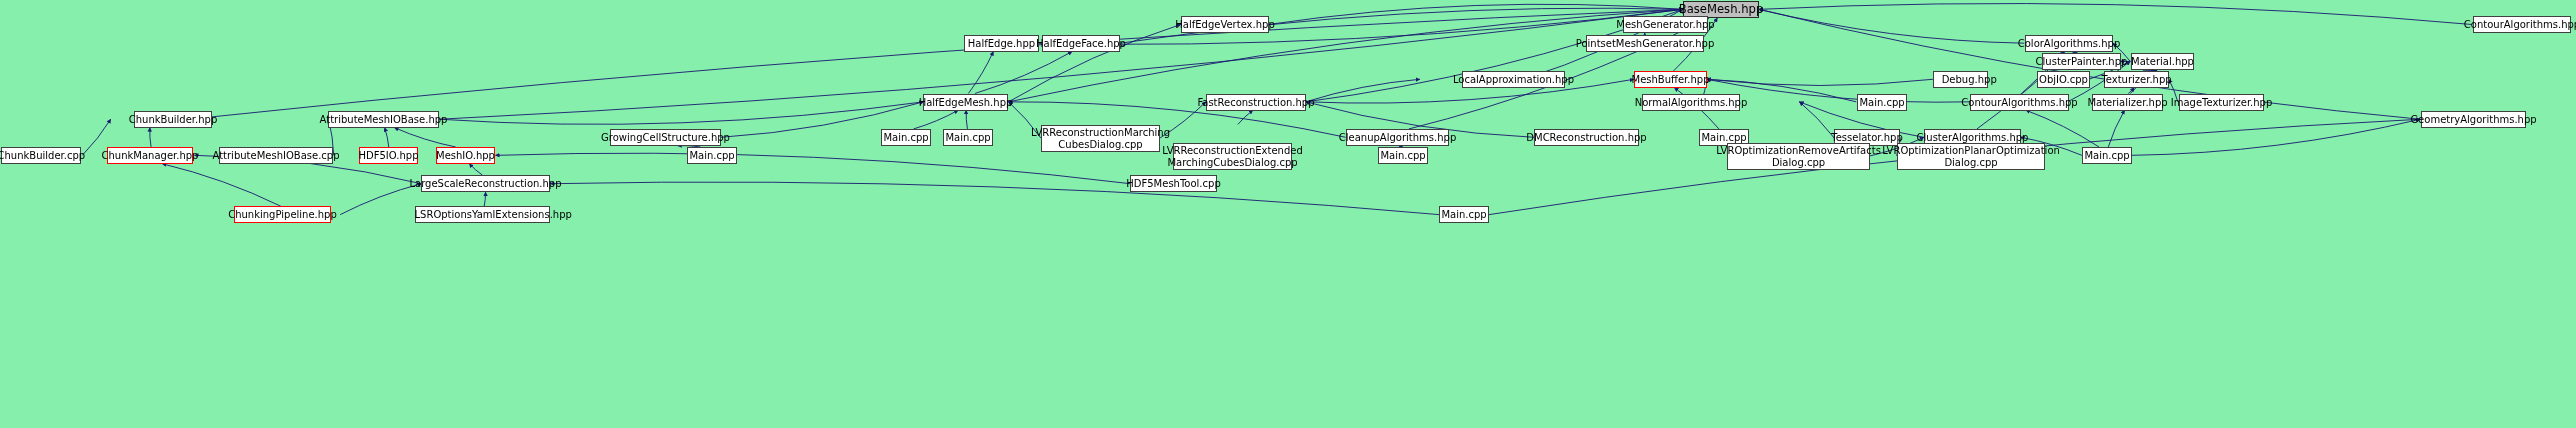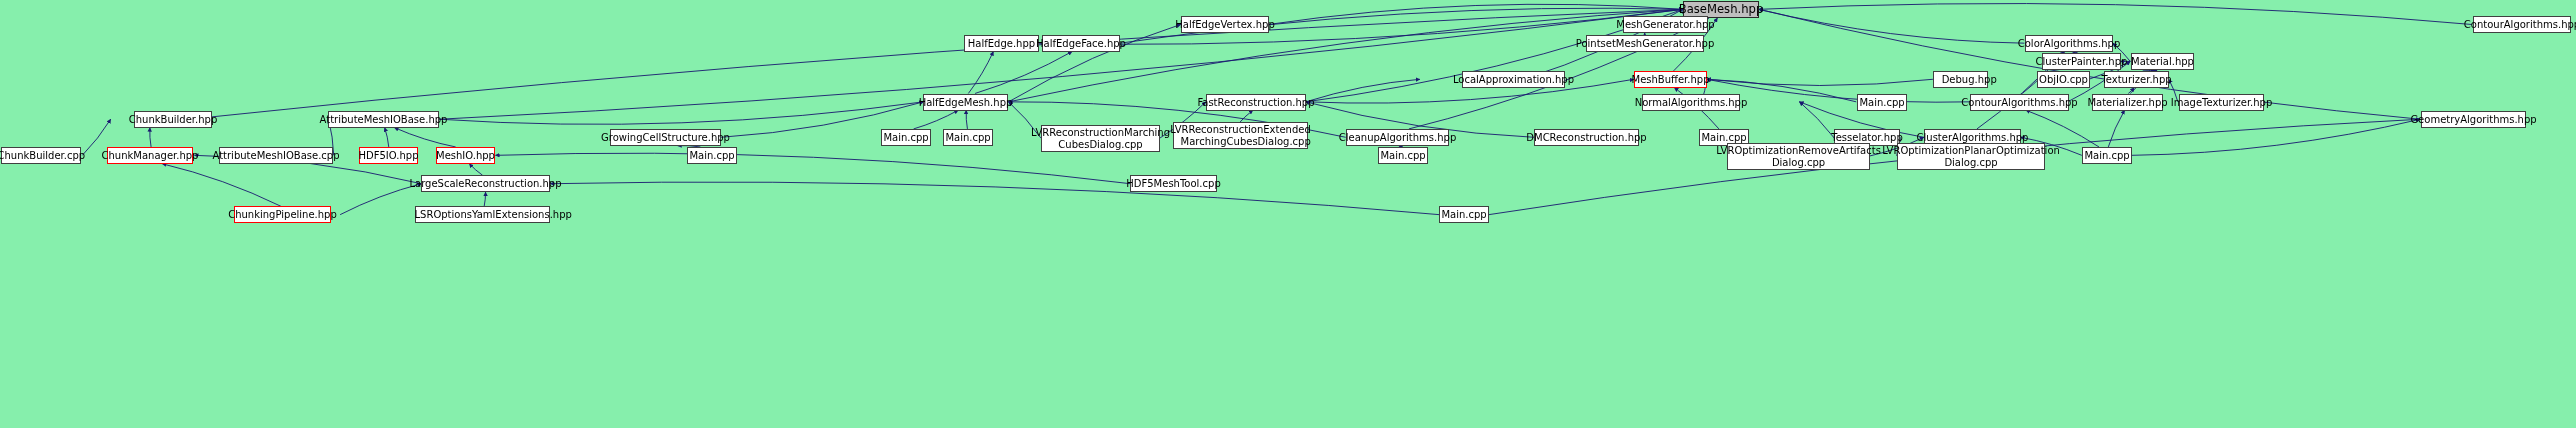--- a/index.html
+++ b/index.html
@@ -121,21 +121,21 @@
       <div class="node" style="left: 2092px; top: 94px; width: 71px; height: 17px;">Materializer.hpp</div>
       <div class="node" style="left: 2179px; top: 94px; width: 85px; height: 17px;">ImageTexturizer.hpp</div>
       <div class="node" style="left: 110px; top: 111px; width: 78px; height: 17px; margin-left: 24px;">ChunkBuilder.hpp</div>
       <div class="node" style="left: 328px; top: 111px; width: 111px; height: 17px;">AttributeMeshIOBase.hpp</div>
       <div class="node" style="left: 2421px; top: 111px; width: 105px; height: 17px;">GeometryAlgorithms.hpp</div>
       <div class="node" style="left: 610px; top: 129px; width: 111px; height: 17px;">GrowingCellStructure.hpp</div>
       <div class="node" style="left: 881px; top: 129px; width: 50px; height: 17px;">Main.cpp</div>
       <div class="node" style="left: 943px; top: 129px; width: 50px; height: 17px;">Main.cpp</div>
       <div class="node" style="left: 1041px; top: 125px; width: 119px; height: 27px;">LVRReconstructionMarching
 CubesDialog.cpp</div>
-      <div class="node" style="left: 1173px; top: 122px; width: 135px; height: 27px; text-align: right;">LVRReconstructionExtended
+      <div class="node" style="left: 1173px; top: 143px; width: 119px; height: 27px;">LVRReconstructionExtended
 MarchingCubesDialog.cpp</div>
       <div class="node" style="left: 1346px; top: 129px; width: 103px; height: 17px;">CleanupAlgorithms.hpp</div>
       <div class="node" style="left: 1534px; top: 129px; width: 105px; height: 17px;">DMCReconstruction.hpp</div>
       <div class="node" style="left: 1699px; top: 129px; width: 50px; height: 17px;">Main.cpp</div>
       <div class="node" style="left: 1834px; top: 129px; width: 66px; height: 17px;">Tesselator.hpp</div>
       <div class="node" style="left: 1924px; top: 129px; width: 97px; height: 17px;">ClusterAlgorithms.hpp</div>
       <div class="node" style="left: 1.3px; top: 147px; width: 80px; height: 17px;">ChunkBuilder.cpp</div>
       <div class="node red" style="left: 107px; top: 147px; width: 86px; height: 17px;">ChunkManager.hpp</div>
       <div class="node" style="left: 219px; top: 147px; width: 114px; height: 17px;">AttributeMeshIOBase.cpp</div>
       <div class="node red" style="left: 359px; top: 147px; width: 59px; height: 17px;">HDF5IO.hpp</div>

